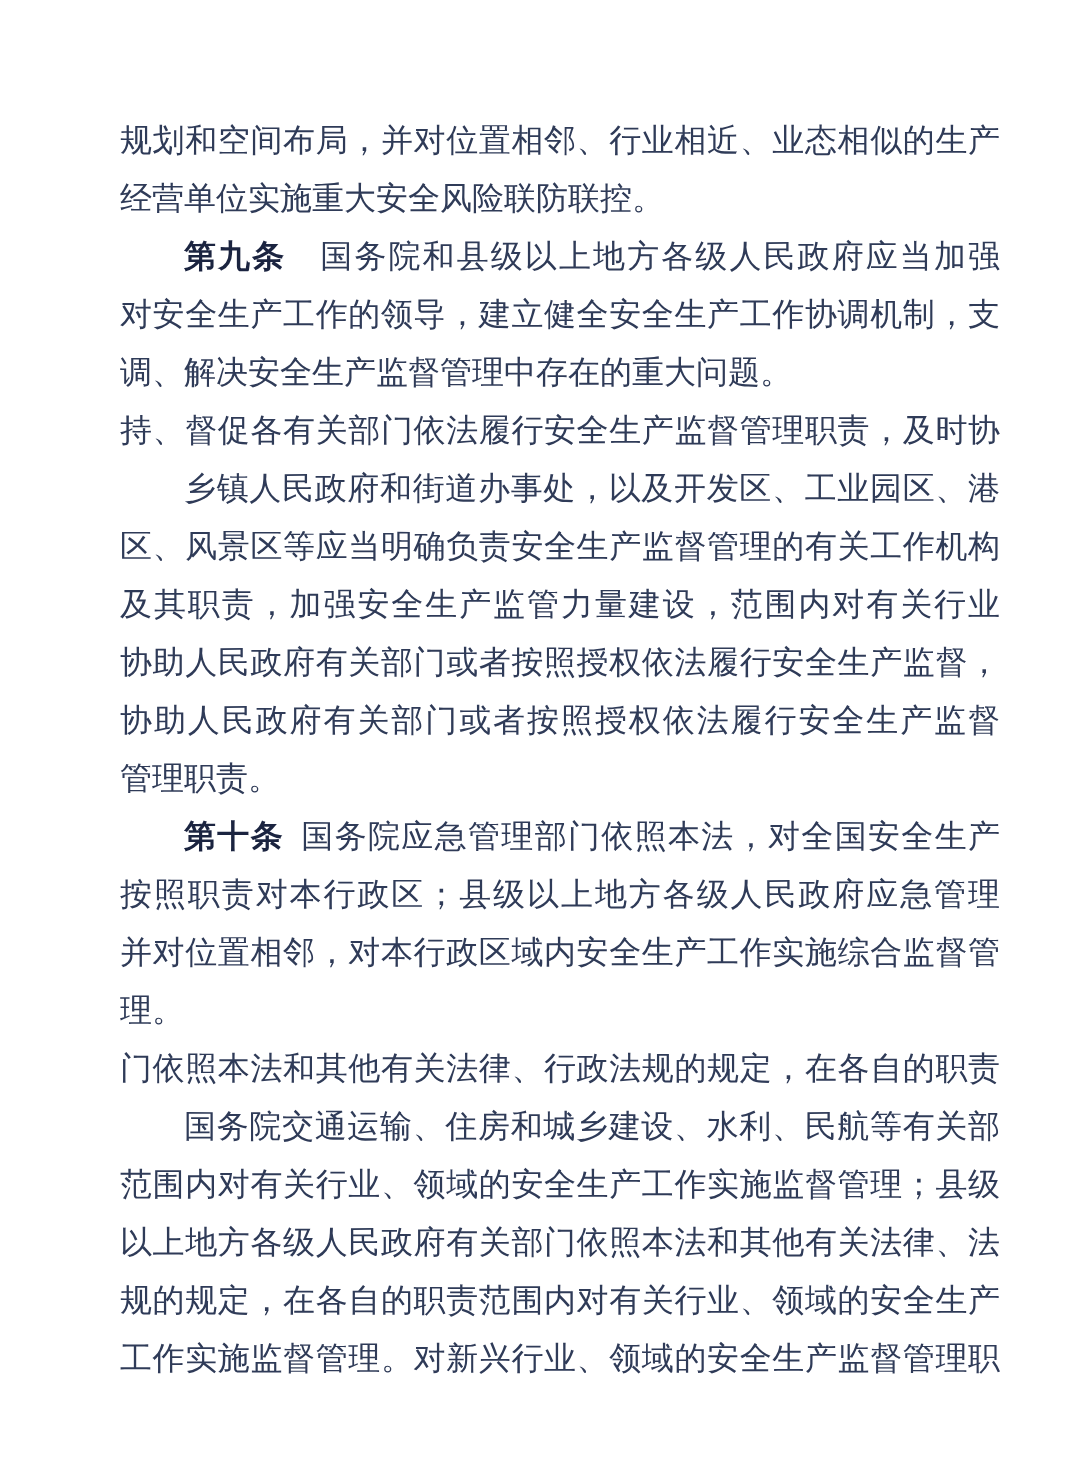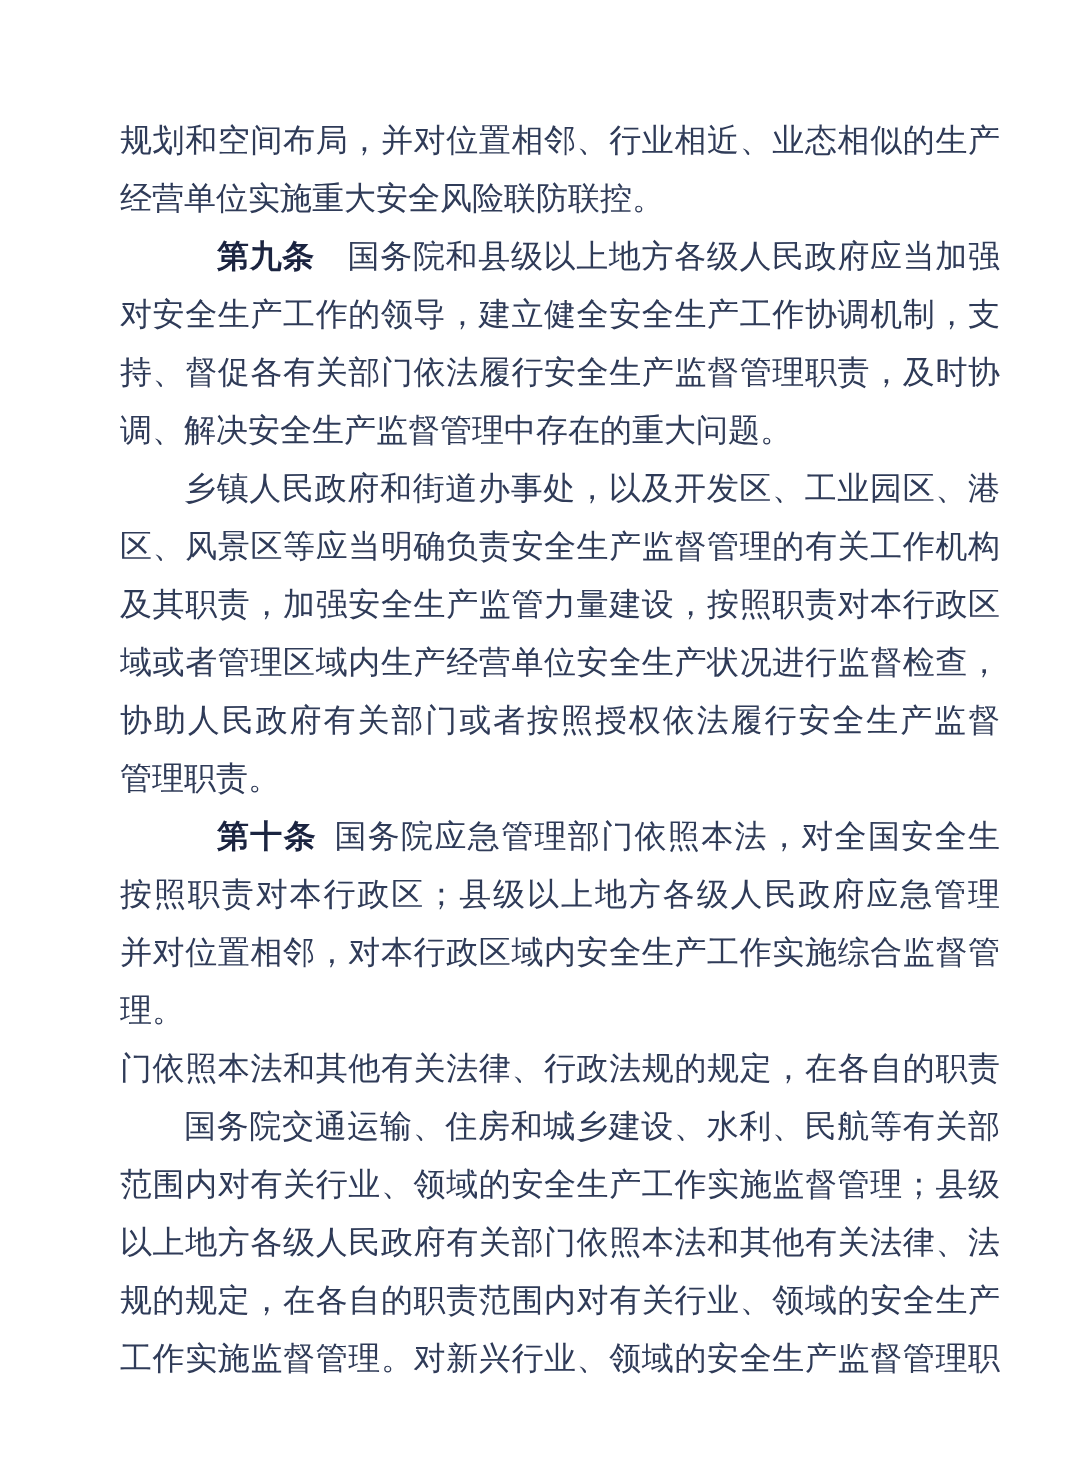--- a/index.html
+++ b/index.html
@@ -31,41 +31,40 @@
   .line.last {
     text-align-last: left;
   }
   .line.indent {
     text-indent: 64px;
   }
   .art {
     font-family: "Liberation Sans", "DejaVu Sans", sans-serif;
     font-weight: 700;
     color: #1b2440;
-    margin-left: 33px;
   }
 </style>
 </head>
 <body>
 
 <div class="page">
   <div class="doc">
 
     <div class="line"><span>规划和空间布局，并对位置相邻、行业相近、业态相似的生产</span></div>
     <div class="line last"><span>经营单位实施重大安全风险联防联控。</span></div>
 
     <div class="line indent"><b class="art">第九条</b><span>　国务院和县级以上地方各级人民政府应当加强</span></div>
     <div class="line"><span>对安全生产工作的领导，建立健全安全生产工作协调机制，支</span></div>
+    <div class="line last"><span>调、解决安全生产监督管理中存在的重大问题。</span></div>
     <div class="line"><span>持、督促各有关部门依法履行安全生产监督管理职责，及时协</span></div>
-    <div class="line last"><span>调、解决安全生产监督管理中存在的重大问题。</span></div>
 
     <div class="line indent"><span>乡镇人民政府和街道办事处，以及开发区、工业园区、港</span></div>
     <div class="line"><span>区、风景区等应当明确负责安全生产监督管理的有关工作机构</span></div>
-    <div class="line"><span>及其职责，加强安全生产监管力量建设，按照职责对本行政区</span></div>
-    <div class="line"><span>域或者管理区域内生产经营单位安全生产状况进行监督检查，</span></div>
+    <div class="line"><span>及其职责，加强安全生产监管力量建设，范围内对有关行业</span></div>
+    <div class="line"><span>协助人民政府有关部门或者按照授权依法履行安全生产监督，</span></div>
     <div class="line"><span>协助人民政府有关部门或者按照授权依法履行安全生产监督</span></div>
     <div class="line last"><span>管理职责。</span></div>
 
     <div class="line indent"><b class="art">第十条</b><span> 国务院应急管理部门依照本法，对全国安全生产</span></div>
     <div class="line"><span>按照职责对本行政区；县级以上地方各级人民政府应急管理</span></div>
     <div class="line"><span>并对位置相邻，对本行政区域内安全生产工作实施综合监督管</span></div>
     <div class="line last"><span>理。</span></div>
 
     <div class="line"><span>门依照本法和其他有关法律、行政法规的规定，在各自的职责</span></div>
     <div class="line indent"><span>国务院交通运输、住房和城乡建设、水利、民航等有关部</span></div>

